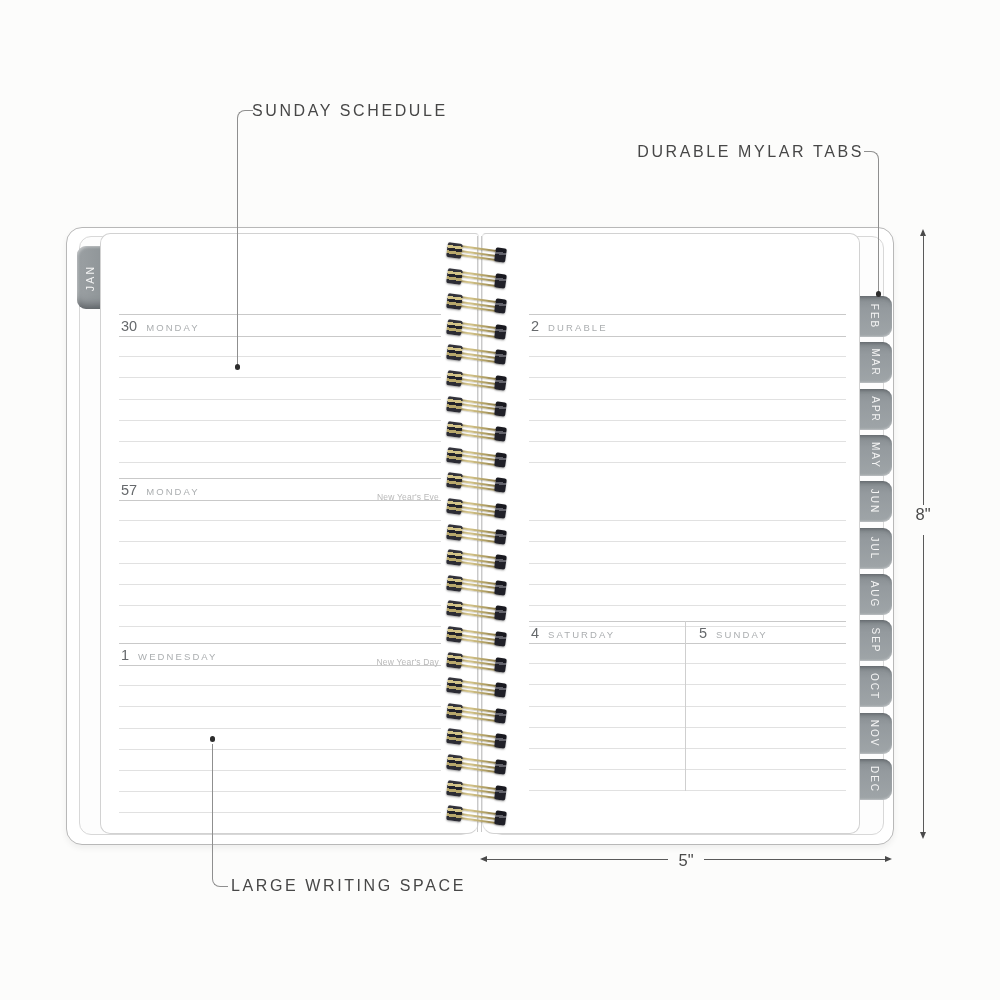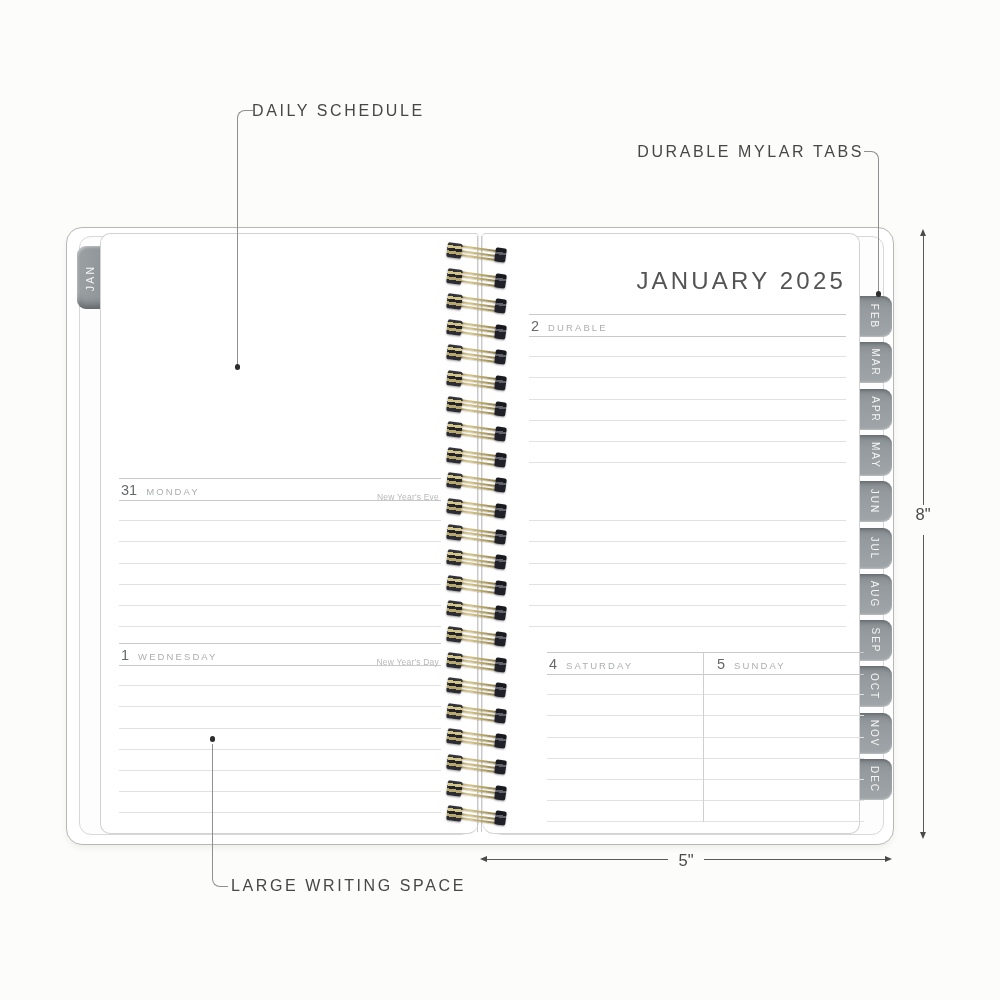--- a/index.html
+++ b/index.html
@@ -85,43 +85,52 @@
   .dim-h .s2{left:224px;width:181px;}
   .dim-h .label{position:absolute;left:186px;top:0;width:40px;text-align:center;font-size:16.5px;}
   .arr-lf{left:0;top:5px;border-top:3.5px solid transparent;border-bottom:3.5px solid transparent;border-right:7px solid #4a4a4a;}
   .arr-rt{right:0;top:5px;border-top:3.5px solid transparent;border-bottom:3.5px solid transparent;border-left:7px solid #4a4a4a;}
 </style>
 </head>
 <body>
 
 <div class="canvas">
 
-  <div class="callout-text" style="left:252px;top:102px;">DAILY SCHEDULE</div>
+  <div class="callout-text" style="left:252px;top:102px;">SUNDAY SCHEDULE</div>
   <div class="callout-text" style="left:231px;top:877px;">LARGE WRITING SPACE</div>
   <div class="callout-text" style="right:136px;top:143px;">DURABLE MYLAR TABS</div>
 
   <div class="bracket br-ds"></div>
   <div class="dot dot-ds"></div>
   <div class="bracket br-dm"></div>
   <div class="dot dot-dm"></div>
   <div class="bracket br-lw"></div>
   <div class="dot dot-lw"></div>
 
   <div class="cover"></div>
   <div class="stack-edge left"></div>
   <div class="stack-edge right"></div>
 
   <div class="jan-tab">
     <span>JAN</span>
   </div>
 
   <div class="page left-page">
     <div class="day-blocks">
+        <div class="day-block" style="top: 80px; height: 172px;">
+          <div class="day-header"><span class="date-num">30</span><span class="day-name">MONDAY</span></div>
+          <div class="rule" style="top: 42.2px;"></div>
+          <div class="rule" style="top: 63.4px;"></div>
+          <div class="rule" style="top: 84.6px;"></div>
+          <div class="rule" style="top: 105.8px;"></div>
+          <div class="rule" style="top: 127px;"></div>
+          <div class="rule" style="top: 148.2px;"></div>
+        </div>
         <div class="day-block" style="top: 244px; height: 172px;">
-          <div class="day-header"><span class="date-num">31</span><span class="day-name">MONDAY</span><span class="holiday">New Year's Eve</span></div>
+          <div class="day-header"><span class="date-num">57</span><span class="day-name">MONDAY</span><span class="holiday">New Year's Eve</span></div>
           <div class="rule" style="top: 42.2px;"></div>
           <div class="rule" style="top: 63.4px;"></div>
           <div class="rule" style="top: 84.6px;"></div>
           <div class="rule" style="top: 105.8px;"></div>
           <div class="rule" style="top: 127px;"></div>
           <div class="rule" style="top: 148.2px;"></div>
         </div>
         <div class="day-block" style="top: 409px; height: 172px;">
           <div class="day-header"><span class="date-num">1</span><span class="day-name">WEDNESDAY</span><span class="holiday">New Year's Day</span></div>
           <div class="rule" style="top: 42.2px;"></div>
@@ -129,40 +138,39 @@
           <div class="rule" style="top: 84.6px;"></div>
           <div class="rule" style="top: 105.8px;"></div>
           <div class="rule" style="top: 127px;"></div>
           <div class="rule" style="top: 148.2px;"></div>
           <div class="rule" style="top: 169.4px;"></div>
         </div>
       </div>
   </div>
 
   <div class="page right-page">
-    <div class="page-title">JANUARY 2025</div>
     <div class="day-blocks">
         <div class="day-block" style="top: 80px; height: 172px;">
           <div class="day-header"><span class="date-num">2</span><span class="day-name">DURABLE</span></div>
           <div class="rule" style="top: 42.2px;"></div>
           <div class="rule" style="top: 63.4px;"></div>
           <div class="rule" style="top: 84.6px;"></div>
           <div class="rule" style="top: 105.8px;"></div>
           <div class="rule" style="top: 127px;"></div>
           <div class="rule" style="top: 148.2px;"></div>
         </div>
         <div class="day-block" style="top: 244px; height: 172px;">
           <div class="rule" style="top: 42.2px;"></div>
           <div class="rule" style="top: 63.4px;"></div>
           <div class="rule" style="top: 84.6px;"></div>
           <div class="rule" style="top: 105.8px;"></div>
           <div class="rule" style="top: 127px;"></div>
           <div class="rule" style="top: 148.2px;"></div>
         </div>
-        <div class="day-block" style="top: 418px; height: 180px; margin-left: 18px;">
+        <div class="day-block" style="top: 387px; height: 180px;">
           <div class="day-header">
             <div class="wk-head" style="left: 0px;"><span class="date-num">4</span><span class="day-name">SATURDAY</span></div>
             <div class="wk-head" style="left: 168px;"><span class="date-num">5</span><span class="day-name">SUNDAY</span></div>
           </div>
           <div class="rule" style="top: 42.2px;"></div>
           <div class="rule" style="top: 63.4px;"></div>
           <div class="rule" style="top: 84.6px;"></div>
           <div class="rule" style="top: 105.8px;"></div>
           <div class="rule" style="top: 127px;"></div>
           <div class="rule" style="top: 148.2px;"></div>

